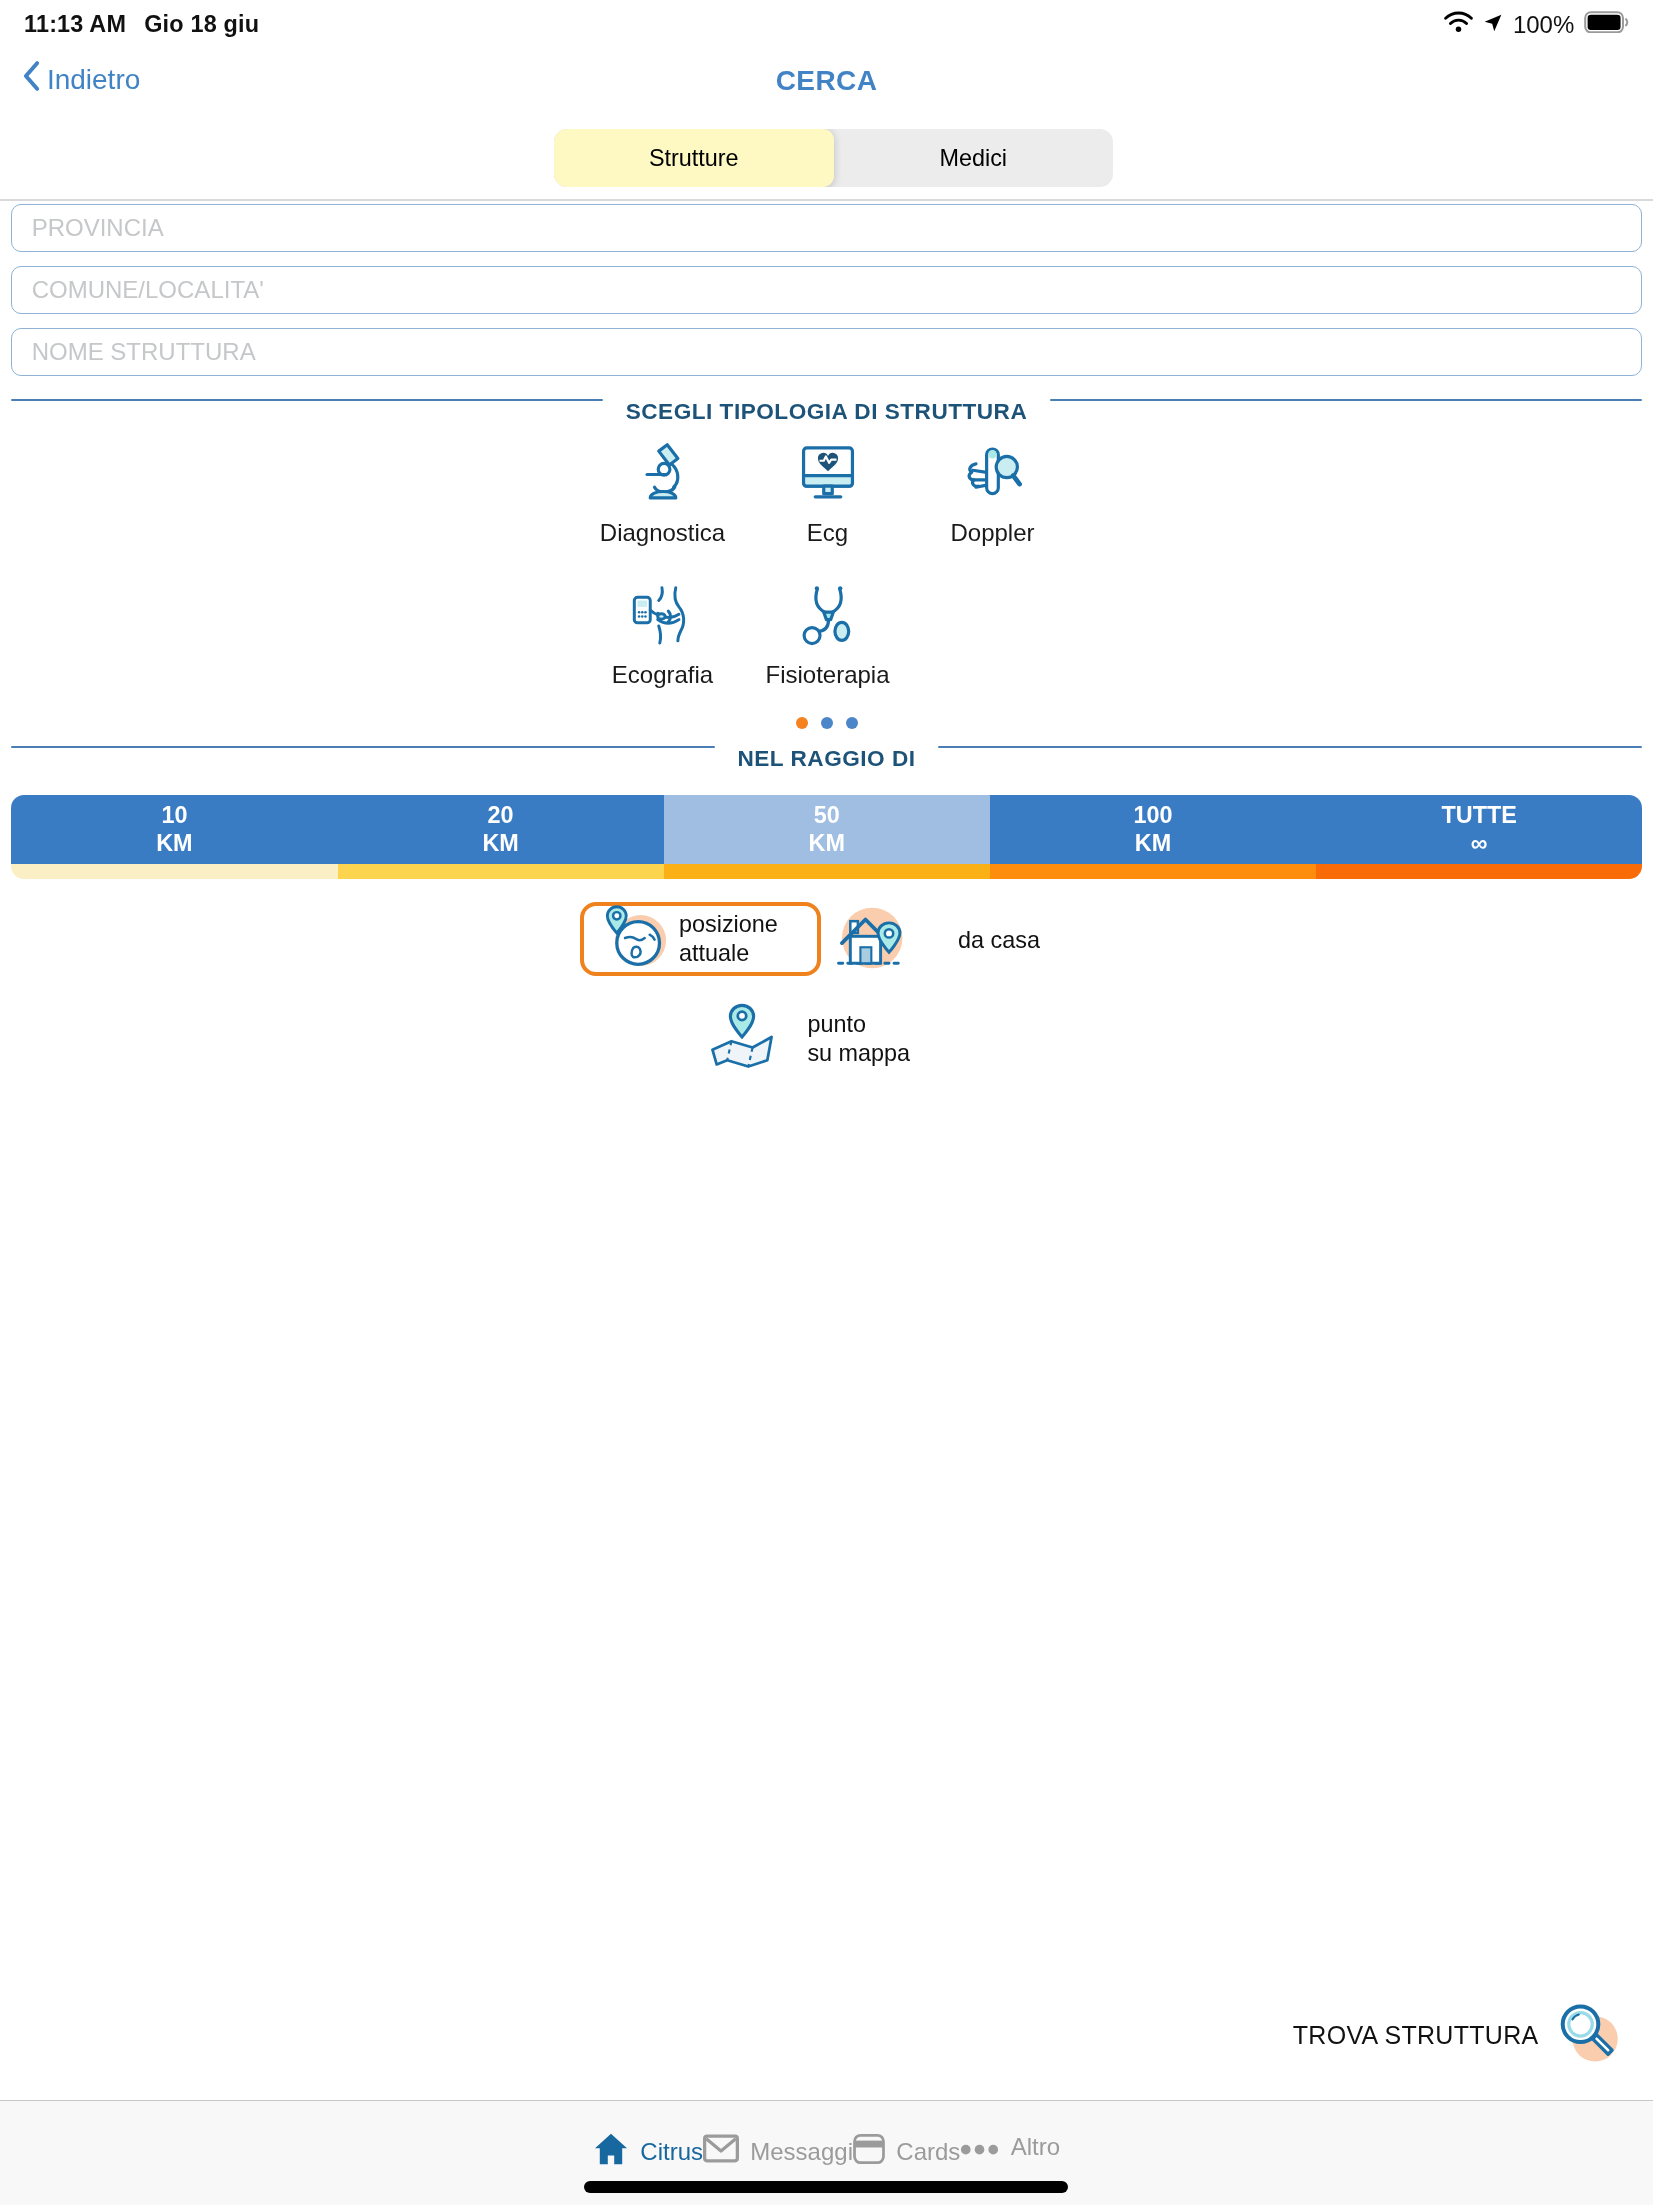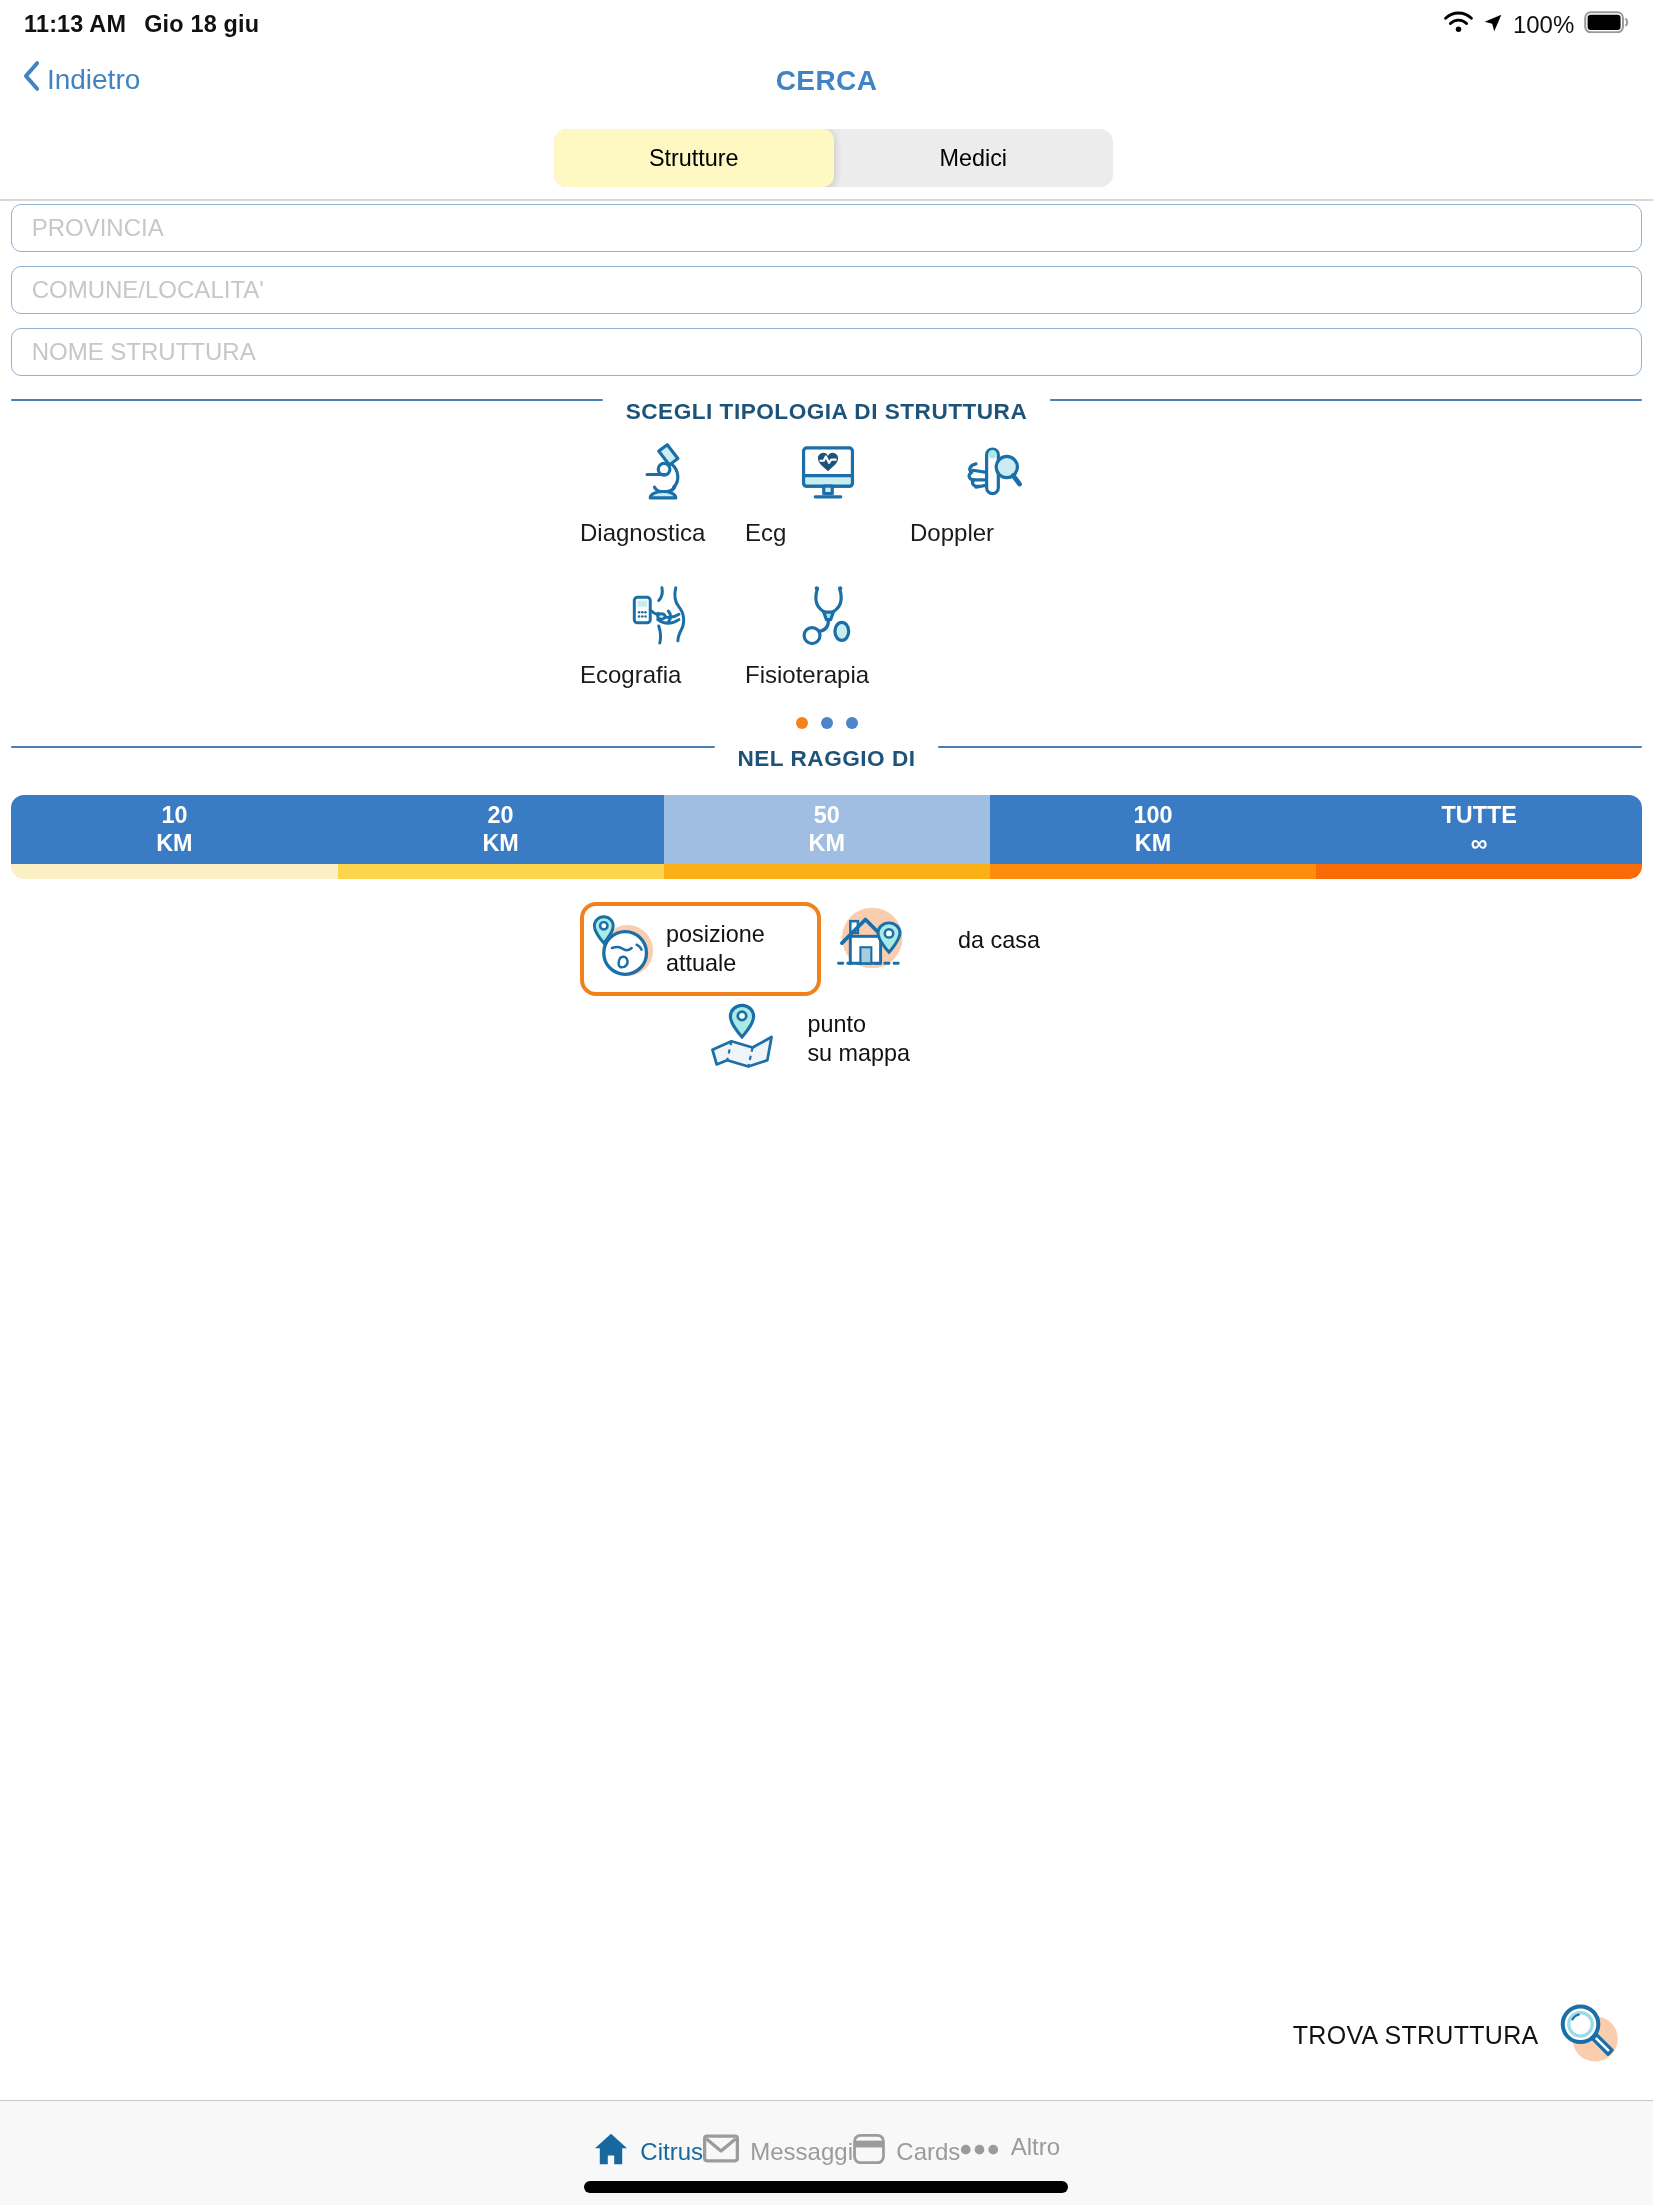--- a/index.html
+++ b/index.html
@@ -40,21 +40,21 @@
   
   .section-header{position:absolute;left:11.3px;right:11.3px;display:flex;align-items:flex-start;gap:22.6px;
     color:#1D5379;font-weight:700;font-size:22.6px;letter-spacing:0.5px}
   .section-header .hline{flex:1;height:2.4px;background:#4A7FB5;border-radius:1.6px}
   #header-tipologia{top:399px}
   #header-raggio{top:746px}
 
   
   .type-grid{position:absolute;left:580px;top:438px;width:494px;
     display:grid;grid-template-columns:repeat(3,165px);row-gap:34px}
-  .type-item{display:flex;flex-direction:column;cursor:pointer}
+  .type-item{display:flex;flex-direction:column;align-items:center;cursor:pointer}
   .type-item .ticon{height:71px;display:flex;align-items:flex-end;justify-content:center}
   .type-item .tlabel{margin-top:9.7px;font-size:24px;color:#1a1a1a;white-space:nowrap}
 
   
   .pager{position:absolute;top:717px;left:0;right:0;display:flex;justify-content:center;gap:13px}
   .pdot{width:12px;height:12px;border-radius:50%}
   .pdot.active{background:#F5821F}
   .pdot.inactive{background:#4A86C8}
 
   
@@ -65,23 +65,23 @@
   .rseg.selected{background:#9FBEE2}
   .radius-strip{display:flex;height:15.3px}
   .strip{flex:1}
   .strip.s1{background:#FBEFC5}
   .strip.s2{background:#FDD44D}
   .strip.s3{background:#FBB116}
   .strip.s4{background:#FE8D0E}
   .strip.s5{background:#F96B06}
 
   
-  .loc-current{position:absolute;left:580px;top:902px;width:241px;height:94px;box-sizing:border-box;
+  .loc-current{position:absolute;left:580px;top:902px;width:241px;height:74px;box-sizing:border-box;
     border:4px solid #F0821E;border-radius:16px;display:flex;align-items:center;gap:8px;
-    padding:0 5px;cursor:pointer;background:#fff}
+    padding:0 18px;cursor:pointer;background:#fff}
   .loc-lines{font-size:23.4px;line-height:29px;color:#111}
   .loc-casa{position:absolute;left:830px;top:901px;display:flex;align-items:center;gap:47px;cursor:pointer}
   .loc-casa .loc-lines{line-height:24px}
   .loc-mappa{position:absolute;left:704px;top:1003px;display:flex;align-items:center;gap:27.4px;cursor:pointer}
 
   
   .find-btn{position:absolute;right:32px;top:2000px;display:flex;align-items:center;gap:14.5px;cursor:pointer}
   .find-label{font-size:25px;letter-spacing:0.3px;color:#111}
 
   

